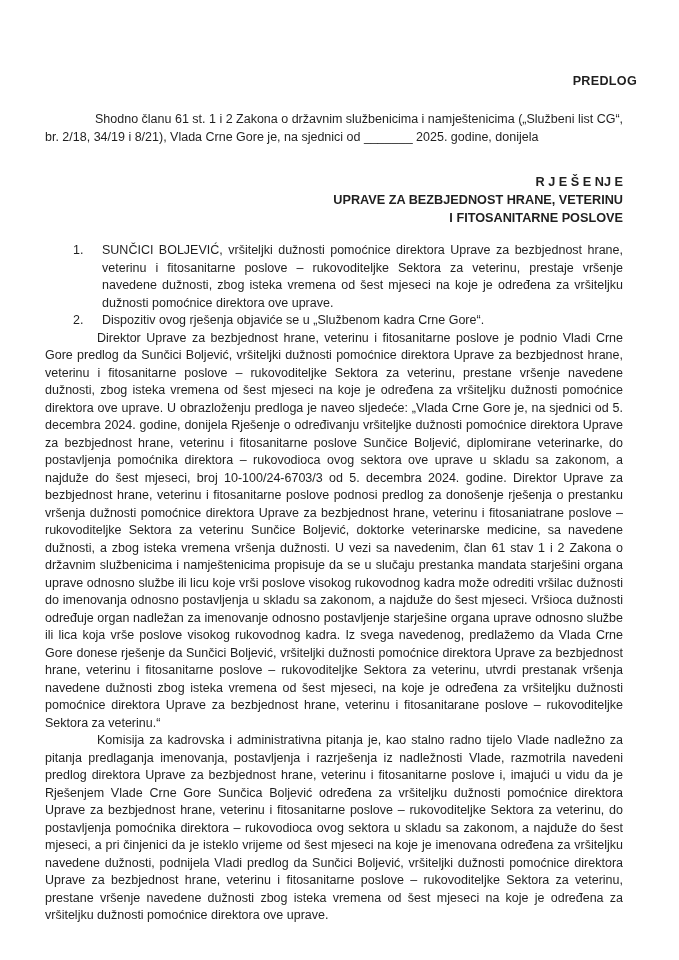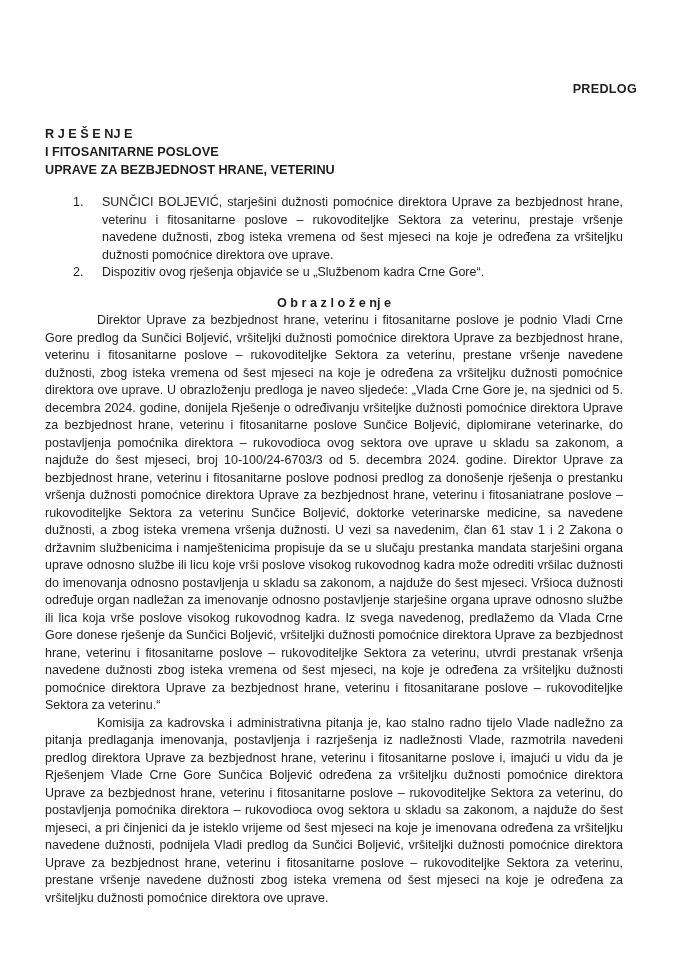--- a/index.html
+++ b/index.html
@@ -20,34 +20,33 @@
     overflow: hidden;
     background: #ffffff;
   }
   .predlog {
     font-weight: bold;
     font-size: 12.6px;
     line-height: 17px;
     text-align: right;
     margin-right: -14px;
     letter-spacing: 0.3px;
-    margin-top: 8px;
   }
   .bodytext {
     font-size: 12.5px;
     line-height: 17.5px;
   }
   .justify { text-align: justify; }
   .intro {
     margin-top: 21px;
     text-indent: 50px;
   }
   .title-block {
     margin-top: 27px;
-    text-align: left;
+    text-align: right;
     font-weight: bold;
     font-size: 12.7px;
     line-height: 18px;
   }
   .list { margin-top: 15px; }
   .list-item { display: flex; }
   .item-num {
     flex: none;
     width: 29px;
     margin-left: 28px;
@@ -73,37 +72,37 @@
   }
   .para-first { margin-top: 0; }
 </style>
 </head>
 <body>
 
 <div class="page">
 
   <div class="predlog">PREDLOG</div>
 
+  <p class="bodytext justify intro">Shodno članu 61 st. 1 i 2 Zakona o državnim službenicima i namještenicima („Službeni list CG“, br. 2/18, 34/19 i 8/21), Vlada Crne Gore je, na sjednici od _______ 2025. godine, donijela</p>
 
   <div class="title-block">
     <div>R J E Š E NJ E</div>
+    <div>UPRAVE ZA BEZBJEDNOST HRANE, VETERINU</div>
     <div>I FITOSANITARNE POSLOVE</div>
-    <div>UPRAVE ZA BEZBJEDNOST HRANE, VETERINU</div>
   </div>
 
   <div class="list">
     <div class="list-item">
       <div class="item-num">1.</div>
-      <div class="item-text"><span class="bold">SUNČICI BOLJEVIĆ</span><span>, starješini dužnosti pomoćnice direktora Uprave za bezbjednost hrane, veterinu i fitosanitarne poslove – rukovoditeljke Sektora za veterinu, prestaje vršenje navedene dužnosti, zbog isteka vremena od šest mjeseci na koje je određena za vršiteljku dužnosti pomoćnice direktora ove uprave.</span></div>
+      <div class="item-text"><span class="bold">SUNČICI BOLJEVIĆ</span><span>, vršiteljki dužnosti pomoćnice direktora Uprave za bezbjednost hrane, veterinu i fitosanitarne poslove – rukovoditeljke Sektora za veterinu, prestaje vršenje navedene dužnosti, zbog isteka vremena od šest mjeseci na koje je određena za vršiteljku dužnosti pomoćnice direktora ove uprave.</span></div>
     </div>
     <div class="list-item">
       <div class="item-num">2.</div>
       <div class="item-text"><span class="bold"></span><span>Dispozitiv ovog rješenja objaviće se u „Službenom kadra Crne Gore“.</span></div>
     </div>
   </div>
 
-  <div class="section-heading">O b r a z l o ž e nj e</div>
 
   <p class="bodytext justify para para-first">Direktor Uprave za bezbjednost hrane, veterinu i fitosanitarne poslove je podnio Vladi Crne Gore predlog da Sunčici Boljević, vršiteljki dužnosti pomoćnice direktora Uprave za bezbjednost hrane, veterinu i fitosanitarne poslove – rukovoditeljke Sektora za veterinu, prestane vršenje navedene dužnosti, zbog isteka vremena od šest mjeseci na koje je određena za vršiteljku dužnosti pomoćnice direktora ove uprave. U obrazloženju predloga je naveo sljedeće: „Vlada Crne Gore je, na sjednici od 5. decembra 2024. godine, donijela Rješenje o određivanju vršiteljke dužnosti pomoćnice direktora Uprave za bezbjednost hrane, veterinu i fitosanitarne poslove Sunčice Boljević, diplomirane veterinarke, do postavljenja pomoćnika direktora – rukovodioca ovog sektora ove uprave u skladu sa zakonom, a najduže do šest mjeseci, broj 10-100/24-6703/3 od 5. decembra 2024. godine. Direktor Uprave za bezbjednost hrane, veterinu i fitosanitarne poslove podnosi predlog za donošenje rješenja o prestanku vršenja dužnosti pomoćnice direktora Uprave za bezbjednost hrane, veterinu i fitosaniatrane poslove – rukovoditeljke Sektora za veterinu Sunčice Boljević, doktorke veterinarske medicine, sa navedene dužnosti, a zbog isteka vremena vršenja dužnosti. U vezi sa navedenim, član 61 stav 1 i 2 Zakona o državnim službenicima i namještenicima propisuje da se u slučaju prestanka mandata starješini organa uprave odnosno službe ili licu koje vrši poslove visokog rukovodnog kadra može odrediti vršilac dužnosti do imenovanja odnosno postavljenja u skladu sa zakonom, a najduže do šest mjeseci. Vršioca dužnosti određuje organ nadležan za imenovanje odnosno postavljenje starješine organa uprave odnosno službe ili lica koja vrše poslove visokog rukovodnog kadra. Iz svega navedenog, predlažemo da Vlada Crne Gore donese rješenje da Sunčici Boljević, vršiteljki dužnosti pomoćnice direktora Uprave za bezbjednost hrane, veterinu i fitosanitarne poslove – rukovoditeljke Sektora za veterinu, utvrdi prestanak vršenja navedene dužnosti zbog isteka vremena od šest mjeseci, na koje je određena za vršiteljku dužnosti pomoćnice direktora Uprave za bezbjednost hrane, veterinu i fitosanitarane poslove – rukovoditeljke Sektora za veterinu.“</p>
 
   <p class="bodytext justify para">Komisija za kadrovska i administrativna pitanja je, kao stalno radno tijelo Vlade nadležno za pitanja predlaganja imenovanja, postavljenja i razrješenja iz nadležnosti Vlade, razmotrila navedeni predlog direktora Uprave za bezbjednost hrane, veterinu i fitosanitarne poslove i, imajući u vidu da je Rješenjem Vlade Crne Gore Sunčica Boljević određena za vršiteljku dužnosti pomoćnice direktora Uprave za bezbjednost hrane, veterinu i fitosanitarne poslove – rukovoditeljke Sektora za veterinu, do postavljenja pomoćnika direktora – rukovodioca ovog sektora u skladu sa zakonom, a najduže do šest mjeseci, a pri činjenici da je isteklo vrijeme od šest mjeseci na koje je imenovana određena za vršiteljku navedene dužnosti, podnijela Vladi predlog da Sunčici Boljević, vršiteljki dužnosti pomoćnice direktora Uprave za bezbjednost hrane, veterinu i fitosanitarne poslove – rukovoditeljke Sektora za veterinu, prestane vršenje navedene dužnosti zbog isteka vremena od šest mjeseci na koje je određena za vršiteljku dužnosti pomoćnice direktora ove uprave.</p>
 
 </div>
 
 </body></html>

